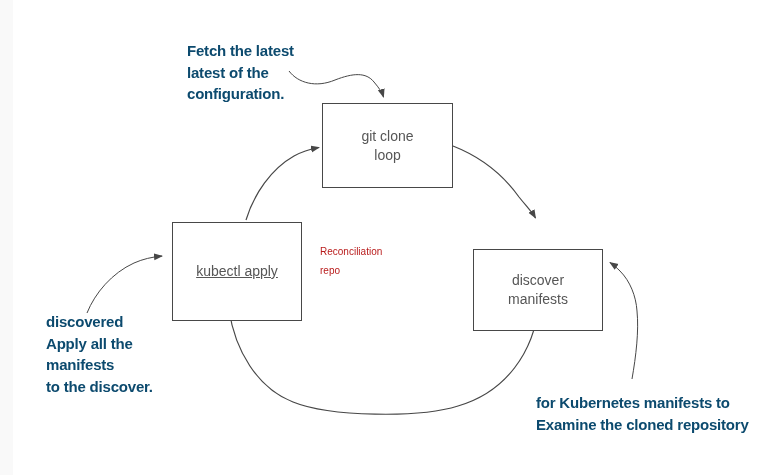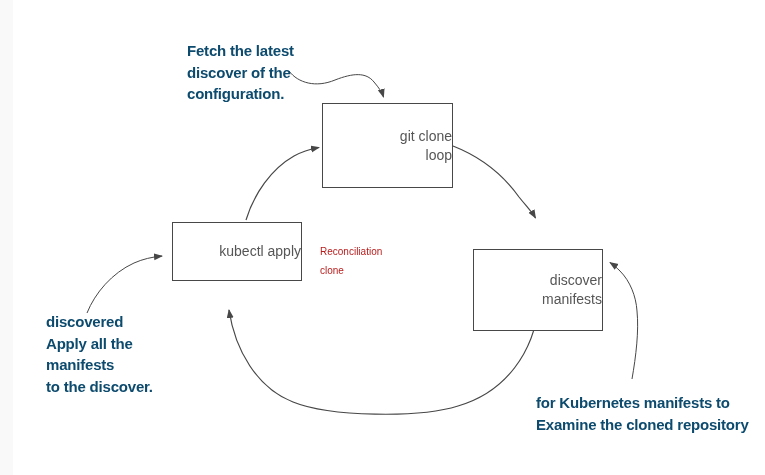--- a/index.html
+++ b/index.html
@@ -25,31 +25,31 @@
     position: absolute;
     left: 0; top: 0;
     width: 765px; height: 475px;
   }
   .node {
     position: absolute;
     border: 1.5px solid #484848;
     background: #ffffff;
     display: flex;
     flex-direction: column;
-    align-items: flex-end;
+    align-items: center;
     justify-content: center;
     font-size: 14px;
     line-height: 19px;
     color: #565656;
     text-align: center;
     box-sizing: border-box;
   }
   .node-git     { left: 322px; top: 103px; width: 131px; height: 85px; }
   .node-discover{ left: 473px; top: 220px; width: 130px; height: 82px; margin-top: 29px; }
-  .node-kubectl { left: 172px; top: 222px; width: 130px; height: 59px; }
+  .node-kubectl { left: 172px; top: 222px; width: 130px; height: 99px; text-decoration: underline; }
   .center-label {
     position: absolute;
     left: 320px; top: 242px;
     width: 140px;
     text-align: left;
     font-size: 10px;
     line-height: 19px;
     color: #b91c1c;
   }
   .annotation {
@@ -97,26 +97,26 @@
     <div>manifests</div>
   </div>
 
   <div class="node node-kubectl">
     <div>kubectl apply</div>
     <div></div>
   </div>
 
   <div class="center-label">
     <div>Reconciliation</div>
-    <div>clone</div>
+    <div>repo</div>
   </div>
 
   <div class="annotation ann-fetch">
     <div>Fetch the latest</div>
-    <div>discover of the</div>
+    <div>latest of the</div>
     <div>configuration.</div>
   </div>
 
   <div class="annotation ann-apply">
     <div>discovered</div>
     <div>Apply all the</div>
     <div>manifests</div>
     <div>to the discover.</div>
   </div>
 

